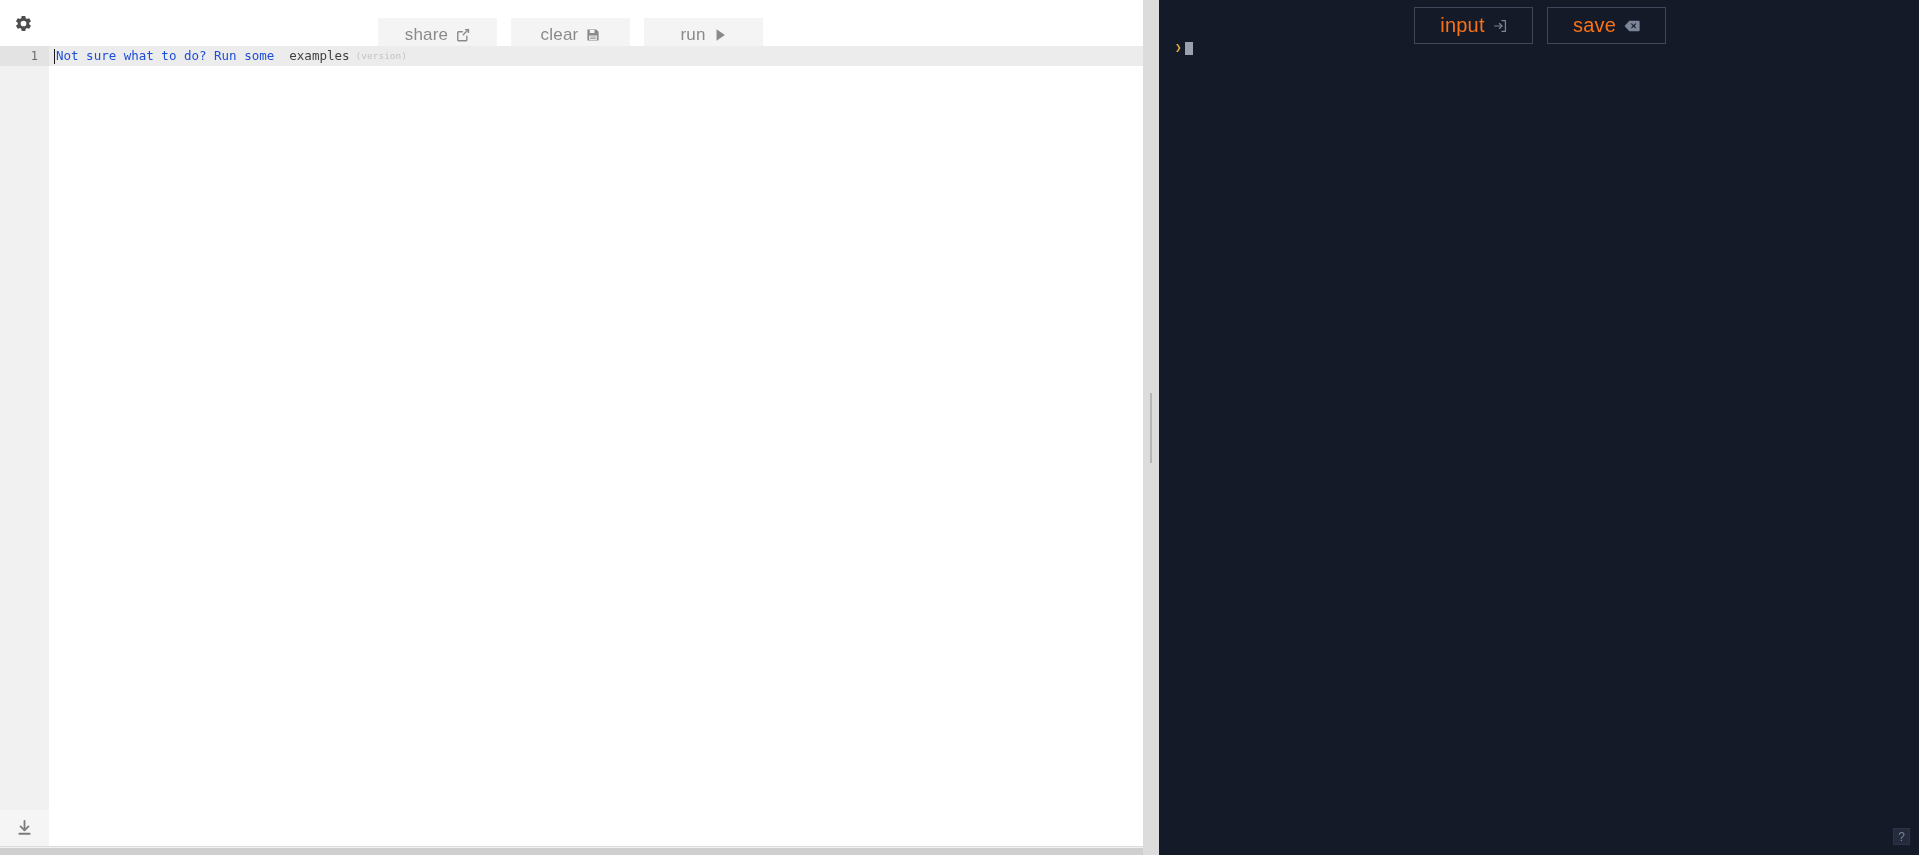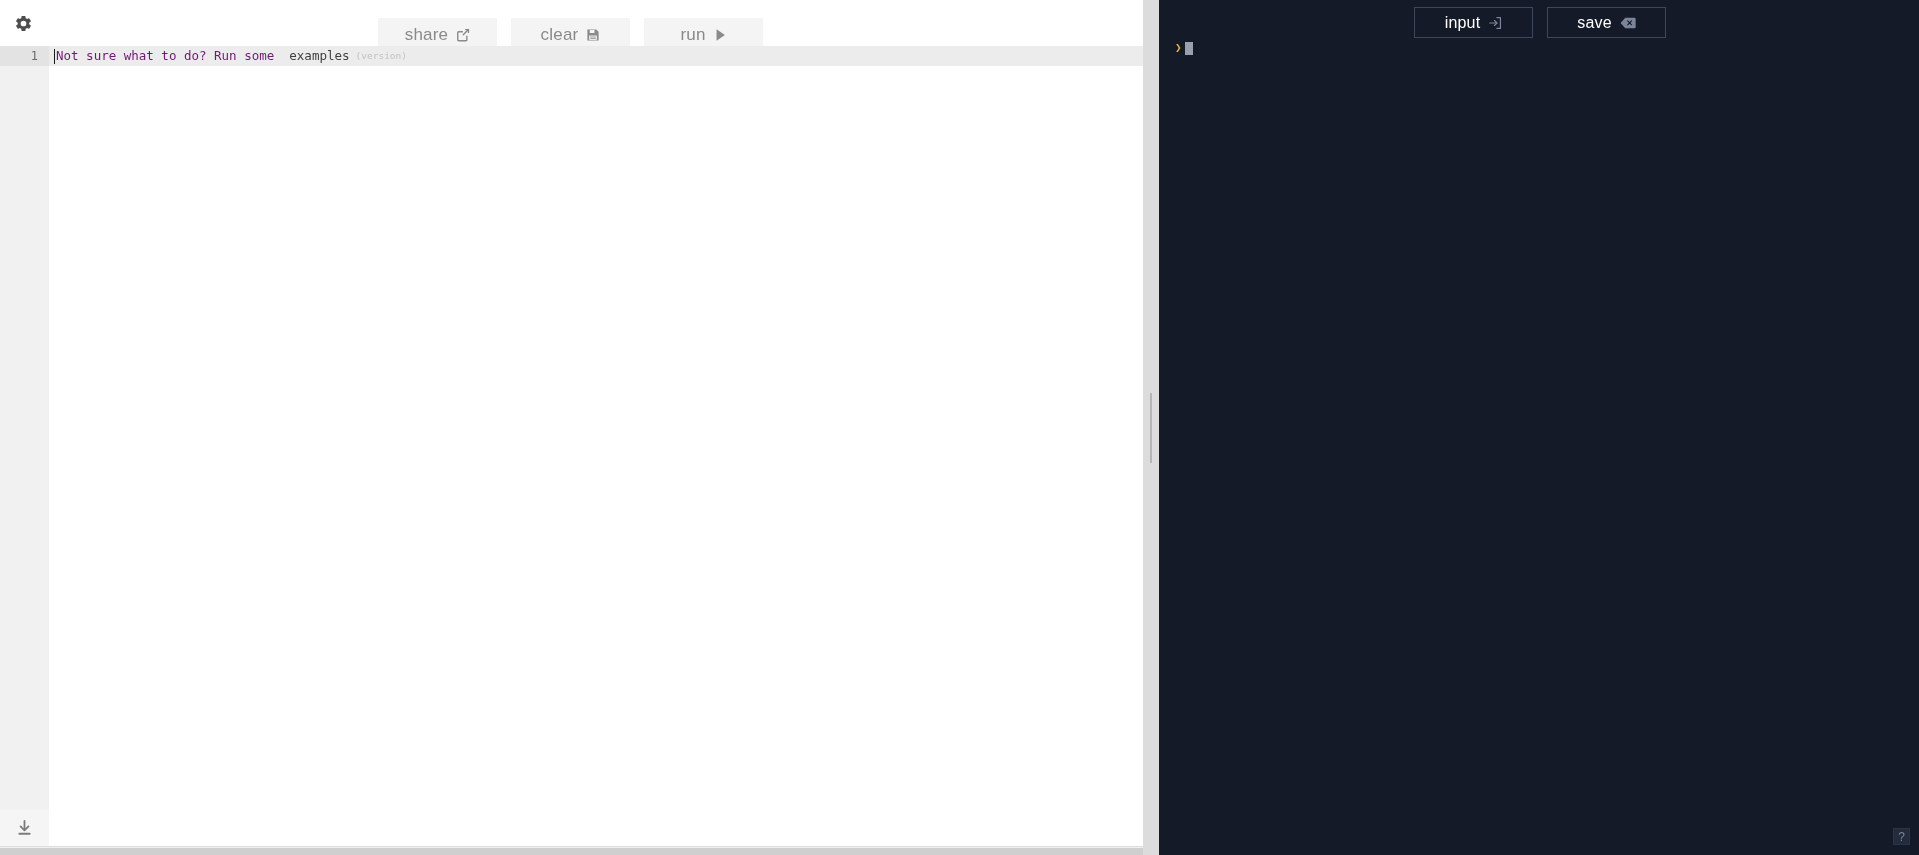--- a/index.html
+++ b/index.html
@@ -135,21 +135,21 @@
     align-items: center;
   }
   .caret {
     display: inline-block;
     width: 1px;
     height: 15px;
     background: #1a1a1a;
     margin-right: 1px;
     vertical-align: middle;
   }
-  .ph-text { color: #701a75; }
+  .ph-text { color: #1d4ed8; }
   .ph-link {
     color: #404040;
     cursor: pointer;
     text-decoration: none;
   }
   .ph-dismiss {
     color: #c2c2c2;
     font-size: 9.5px;
     margin-left: 6px;
     cursor: pointer;
@@ -228,30 +228,30 @@
   .console-buttons {
     position: absolute;
     left: 255px;
     top: 7px;
     display: flex;
     gap: 14px;
   }
   .cs-btn {
     background: transparent;
     border: 1px solid #3d4759;
-    height: 31px;
+    height: 37px;
     min-width: 119px;
     padding: 0 18px;
     display: flex;
     align-items: center;
     justify-content: center;
     gap: 8px;
     font-family: "Liberation Sans", sans-serif;
-    font-size: 16px;
-    color: #ffffff;
+    font-size: 20px;
+    color: #f97316;
     cursor: pointer;
     letter-spacing: 0.2px;
   }
   .cs-btn .glyph {
     display: inline-flex;
     align-items: center;
     color: #7b8597;
   }
   .cs-btn .glyph svg { display: block; }
 

